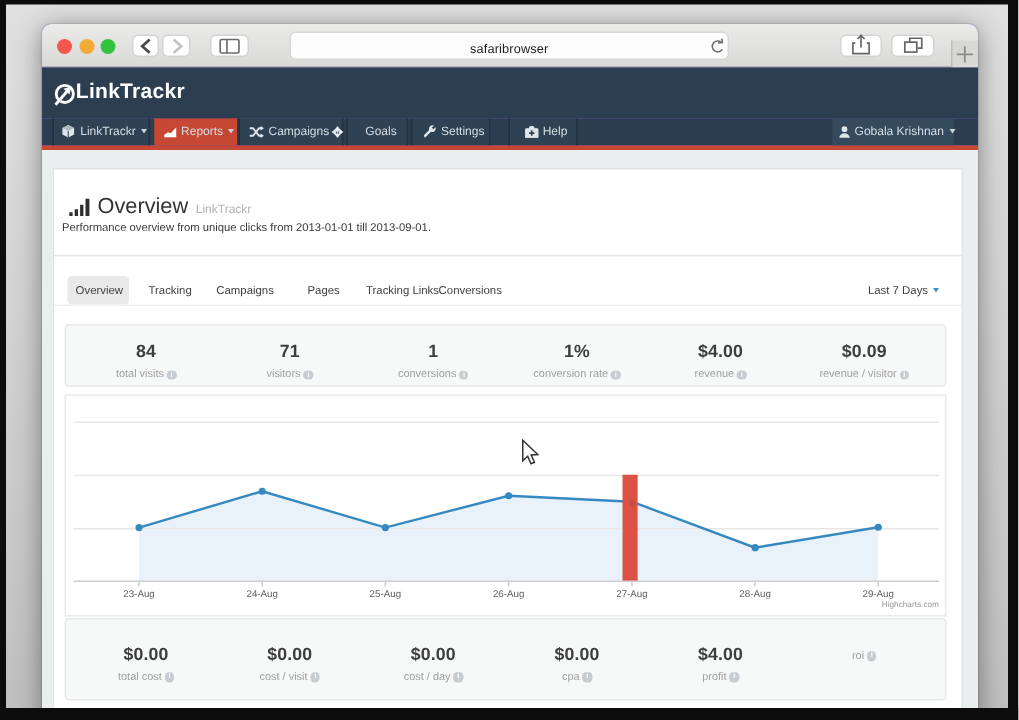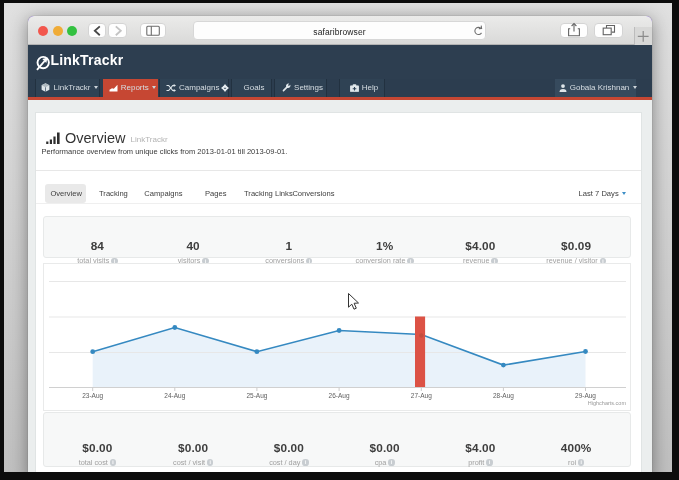--- a/index.html
+++ b/index.html
@@ -42,21 +42,21 @@
   .t{line-height:1;}
   #h-title{left:29px;top:18.4px;font-size:14.5px;color:#333;}
   #h-sub{left:94.5px;top:23.3px;font-size:8px;color:#b3b3b3;}
   #h-desc{left:5.4px;top:35.2px;font-size:7.5px;color:#3a3a3a;}
   #hr1{left:0;top:57px;width:605px;height:1px;background:#e7e7e7;}
   
   .tab{top:76.7px;font-size:7.6px;color:#404040;line-height:1;}
   #tabpill{left:8.6px;top:71.5px;width:41.4px;height:18.9px;background:#e9e9e9;border-radius:3px;}
   #tabline{left:0;top:90px;width:605px;height:1px;background:#efefef;}
   
-  .statpanel{left:6.5px;width:588.5px;background:#f7f8f8;border:1px solid #e7e9e9;border-radius:3px;display:flex;padding:12px 6px;}
+  .statpanel{left:6.5px;width:588.5px;background:#f7f8f8;border:1px solid #e7e9e9;border-radius:3px;display:flex;padding:0 6px;}
   #stats1{top:103px;height:42.5px;}
   #stats2{top:299px;height:55.5px;}
   .stat{flex:1;text-align:center;}
   .statnum{font-size:11.8px;font-weight:600;color:#3e3e3e;letter-spacing:0.1px;}
   .statlab{font-size:7.3px;color:#a0a0a0;margin-top:3px;}
   .info{display:inline-block;width:6.2px;height:6.2px;border-radius:50%;background:#c8cdd1;color:#fff;font-size:5px;line-height:6.2px;text-align:center;vertical-align:0.5px;font-weight:700;}
   #stats1 .stat{padding-top:10.5px;}
   #stats2 .stat{padding-top:16px;}
   
   #chartpanel{left:6.5px;top:150px;width:588.5px;height:148.5px;background:#fff;border:1px solid #e9eaea;}
@@ -190,21 +190,21 @@
         <div class="tab abs" style="left:208px;">Tracking Links</div>
         <div class="tab abs" style="left:256.4px;">Conversions</div>
         <div class="tab abs" style="left:542.6px;">Last 7 Days <span class="caret" style="border-top-color:#3d8ec6;vertical-align:1px;margin-left:1.5px;"></span></div>
 
         <div id="stats1" class="statpanel abs">
           <div class="stat">
               <div class="statnum">84</div>
               <div class="statlab">total visits <span class="info">i</span></div>
             </div>
           <div class="stat">
-              <div class="statnum">40</div>
+              <div class="statnum">71</div>
               <div class="statlab">visitors <span class="info">i</span></div>
             </div>
           <div class="stat">
               <div class="statnum">1</div>
               <div class="statlab">conversions <span class="info">i</span></div>
             </div>
           <div class="stat">
               <div class="statnum">1%</div>
               <div class="statlab">conversion rate <span class="info">i</span></div>
             </div>
@@ -274,21 +274,20 @@
             </div>
           <div class="stat">
               <div class="statnum">$0.00</div>
               <div class="statlab">cpa <span class="info">i</span></div>
             </div>
           <div class="stat">
               <div class="statnum">$4.00</div>
               <div class="statlab">profit <span class="info">i</span></div>
             </div>
           <div class="stat">
-              <div class="statnum">400%</div>
               <div class="statlab">roi <span class="info">i</span></div>
             </div>
         </div>
       </div>
     </div>
   </div>
   <svg id="cursor" class="abs" style="left:347px;top:291.5px" width="14" height="20" viewBox="0 0 14 20">
     <path d="M1.5 1.5 L1.5 15.2 L4.8 12.2 L7 17.2 L9.3 16.2 L7.1 11.3 L11.5 11 Z" fill="#fff" stroke="#333" stroke-width="1"></path>
   </svg>
   <div class="abs" style="left:0;top:472px;width:679px;height:8px;background:#0c0c0c;"></div>

